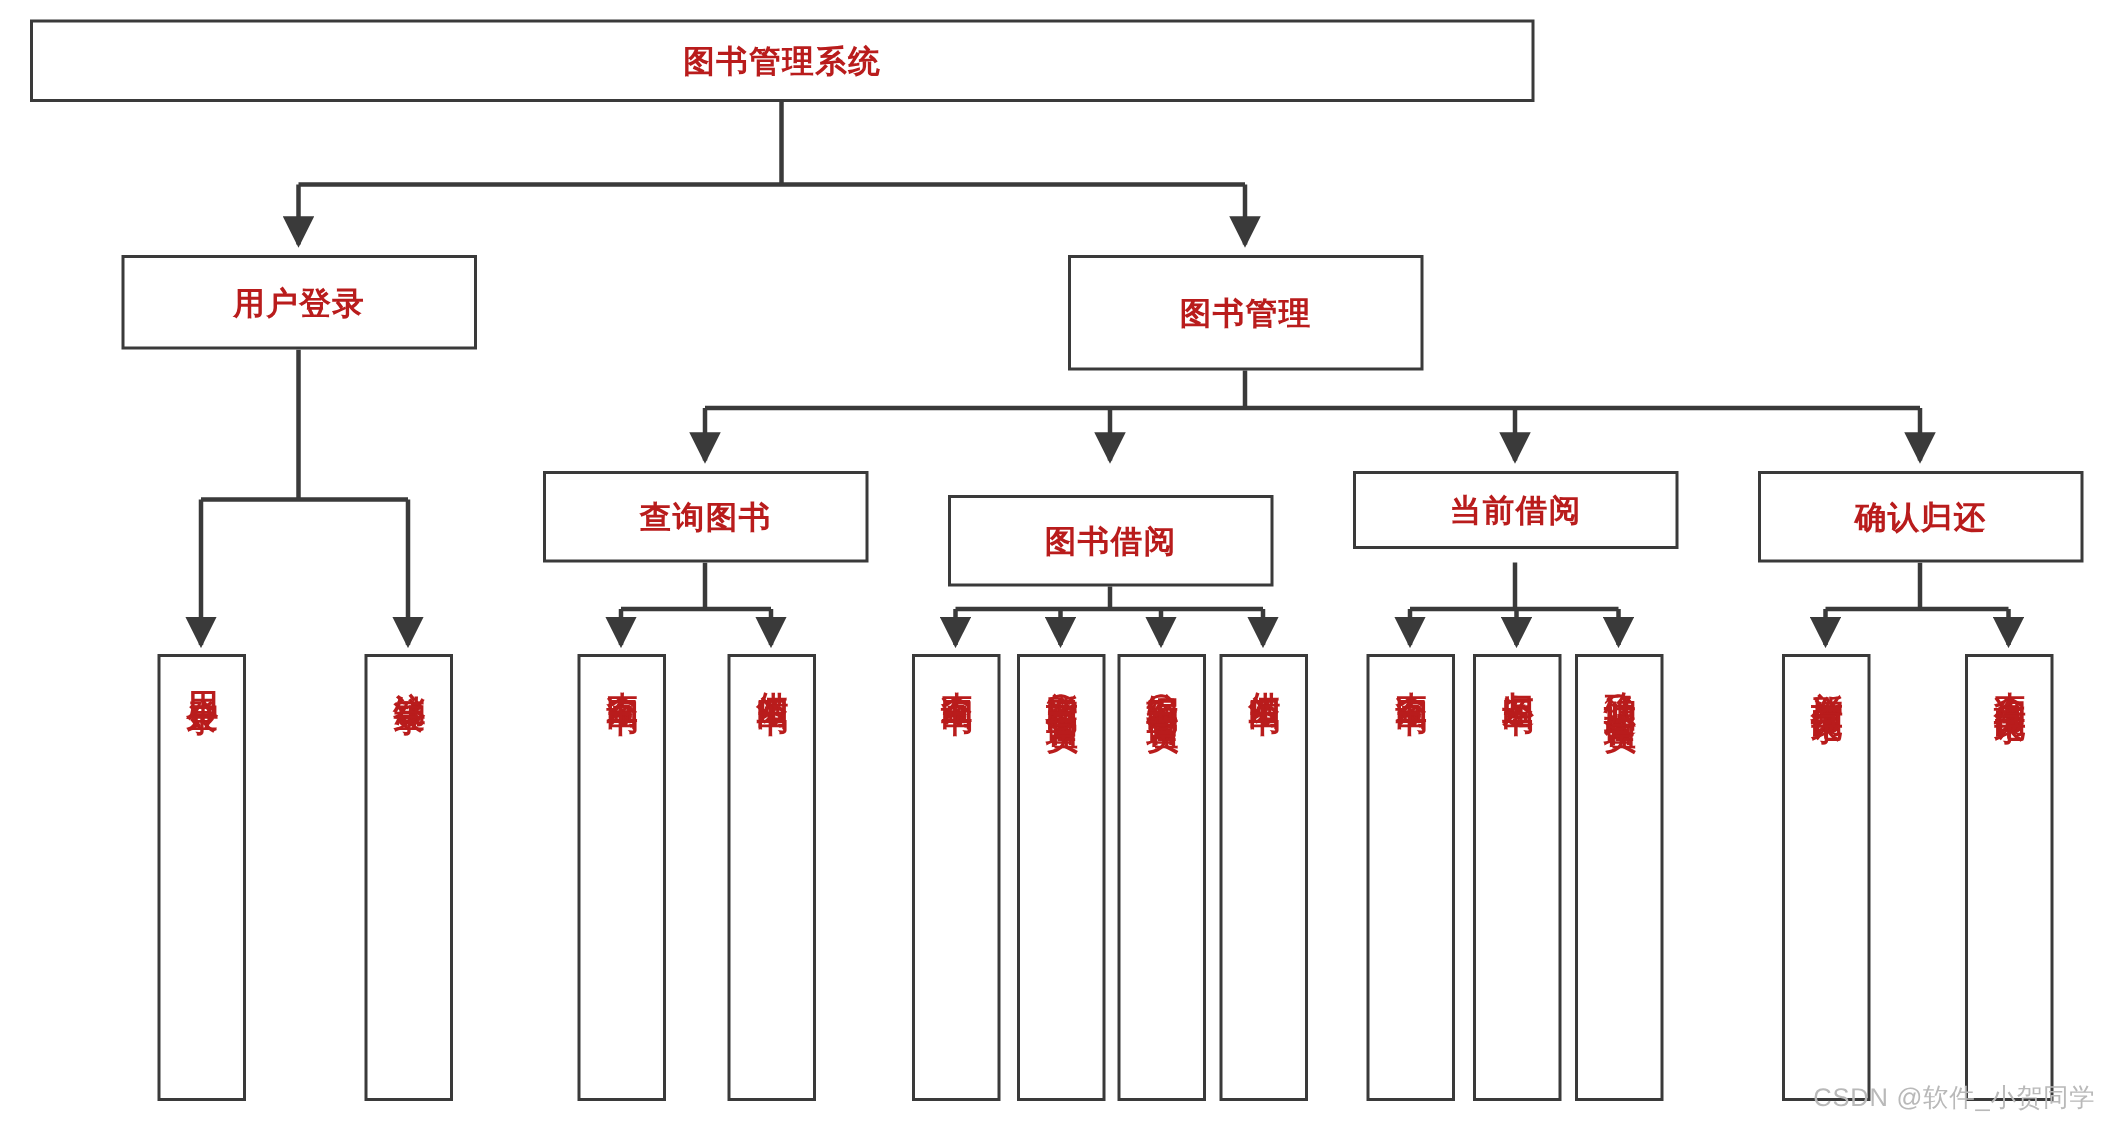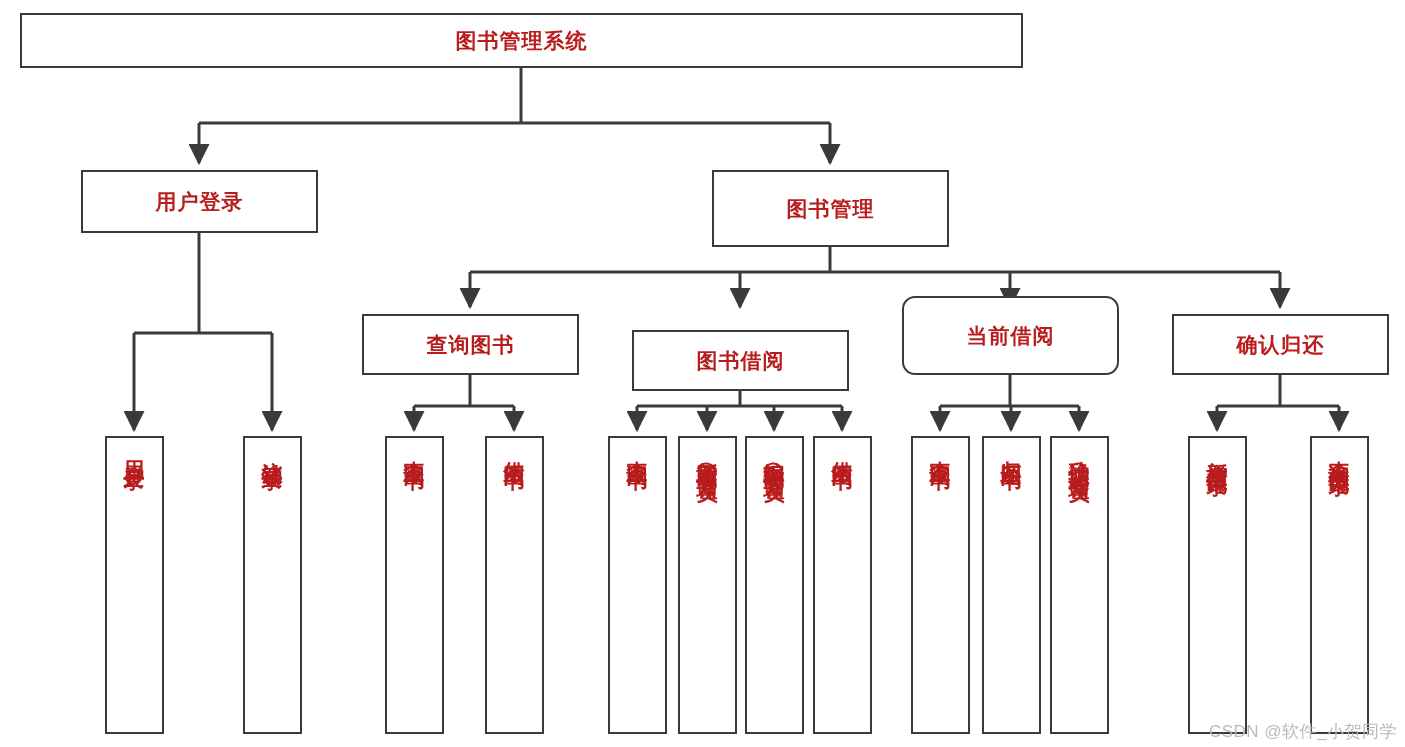--- a/index.html
+++ b/index.html
@@ -119,21 +119,21 @@
     </g>
   </svg>
 
   <div class="node h" style="left: 20px; top: 13px; width: 1003px; height: 55px;">图书管理系统</div>
 
   <div class="node h" style="left: 81px; top: 170px; width: 237px; height: 63px;">用户登录</div>
   <div class="node h" style="left: 712px; top: 170px; width: 237px; height: 77px;">图书管理</div>
 
   <div class="node h" style="left: 362px; top: 314px; width: 217px; height: 61px;">查询图书</div>
   <div class="node h" style="left: 632px; top: 330px; width: 217px; height: 61px;">图书借阅</div>
-  <div class="node h" style="left: 902px; top: 296px; width: 217px; height: 79px; border-radius: 13px;">当前借阅</div>
+  <div class="node h" style="left: 902px; top: 314px; width: 217px; height: 52px;">当前借阅</div>
   <div class="node h" style="left: 1172px; top: 314px; width: 217px; height: 61px;">确认归还</div>
 
   <div class="node v" style="left: 105px; top: 436px; width: 59px; height: 298px;">
     <span class="vtext">用户登录</span>
   </div>
   <div class="node v" style="left: 243px; top: 436px; width: 59px; height: 298px;">
     <span class="vtext">注销登录</span>
   </div>
   <div class="node v" style="left: 385px; top: 436px; width: 59px; height: 298px;">
     <span class="vtext">查询图书</span>

